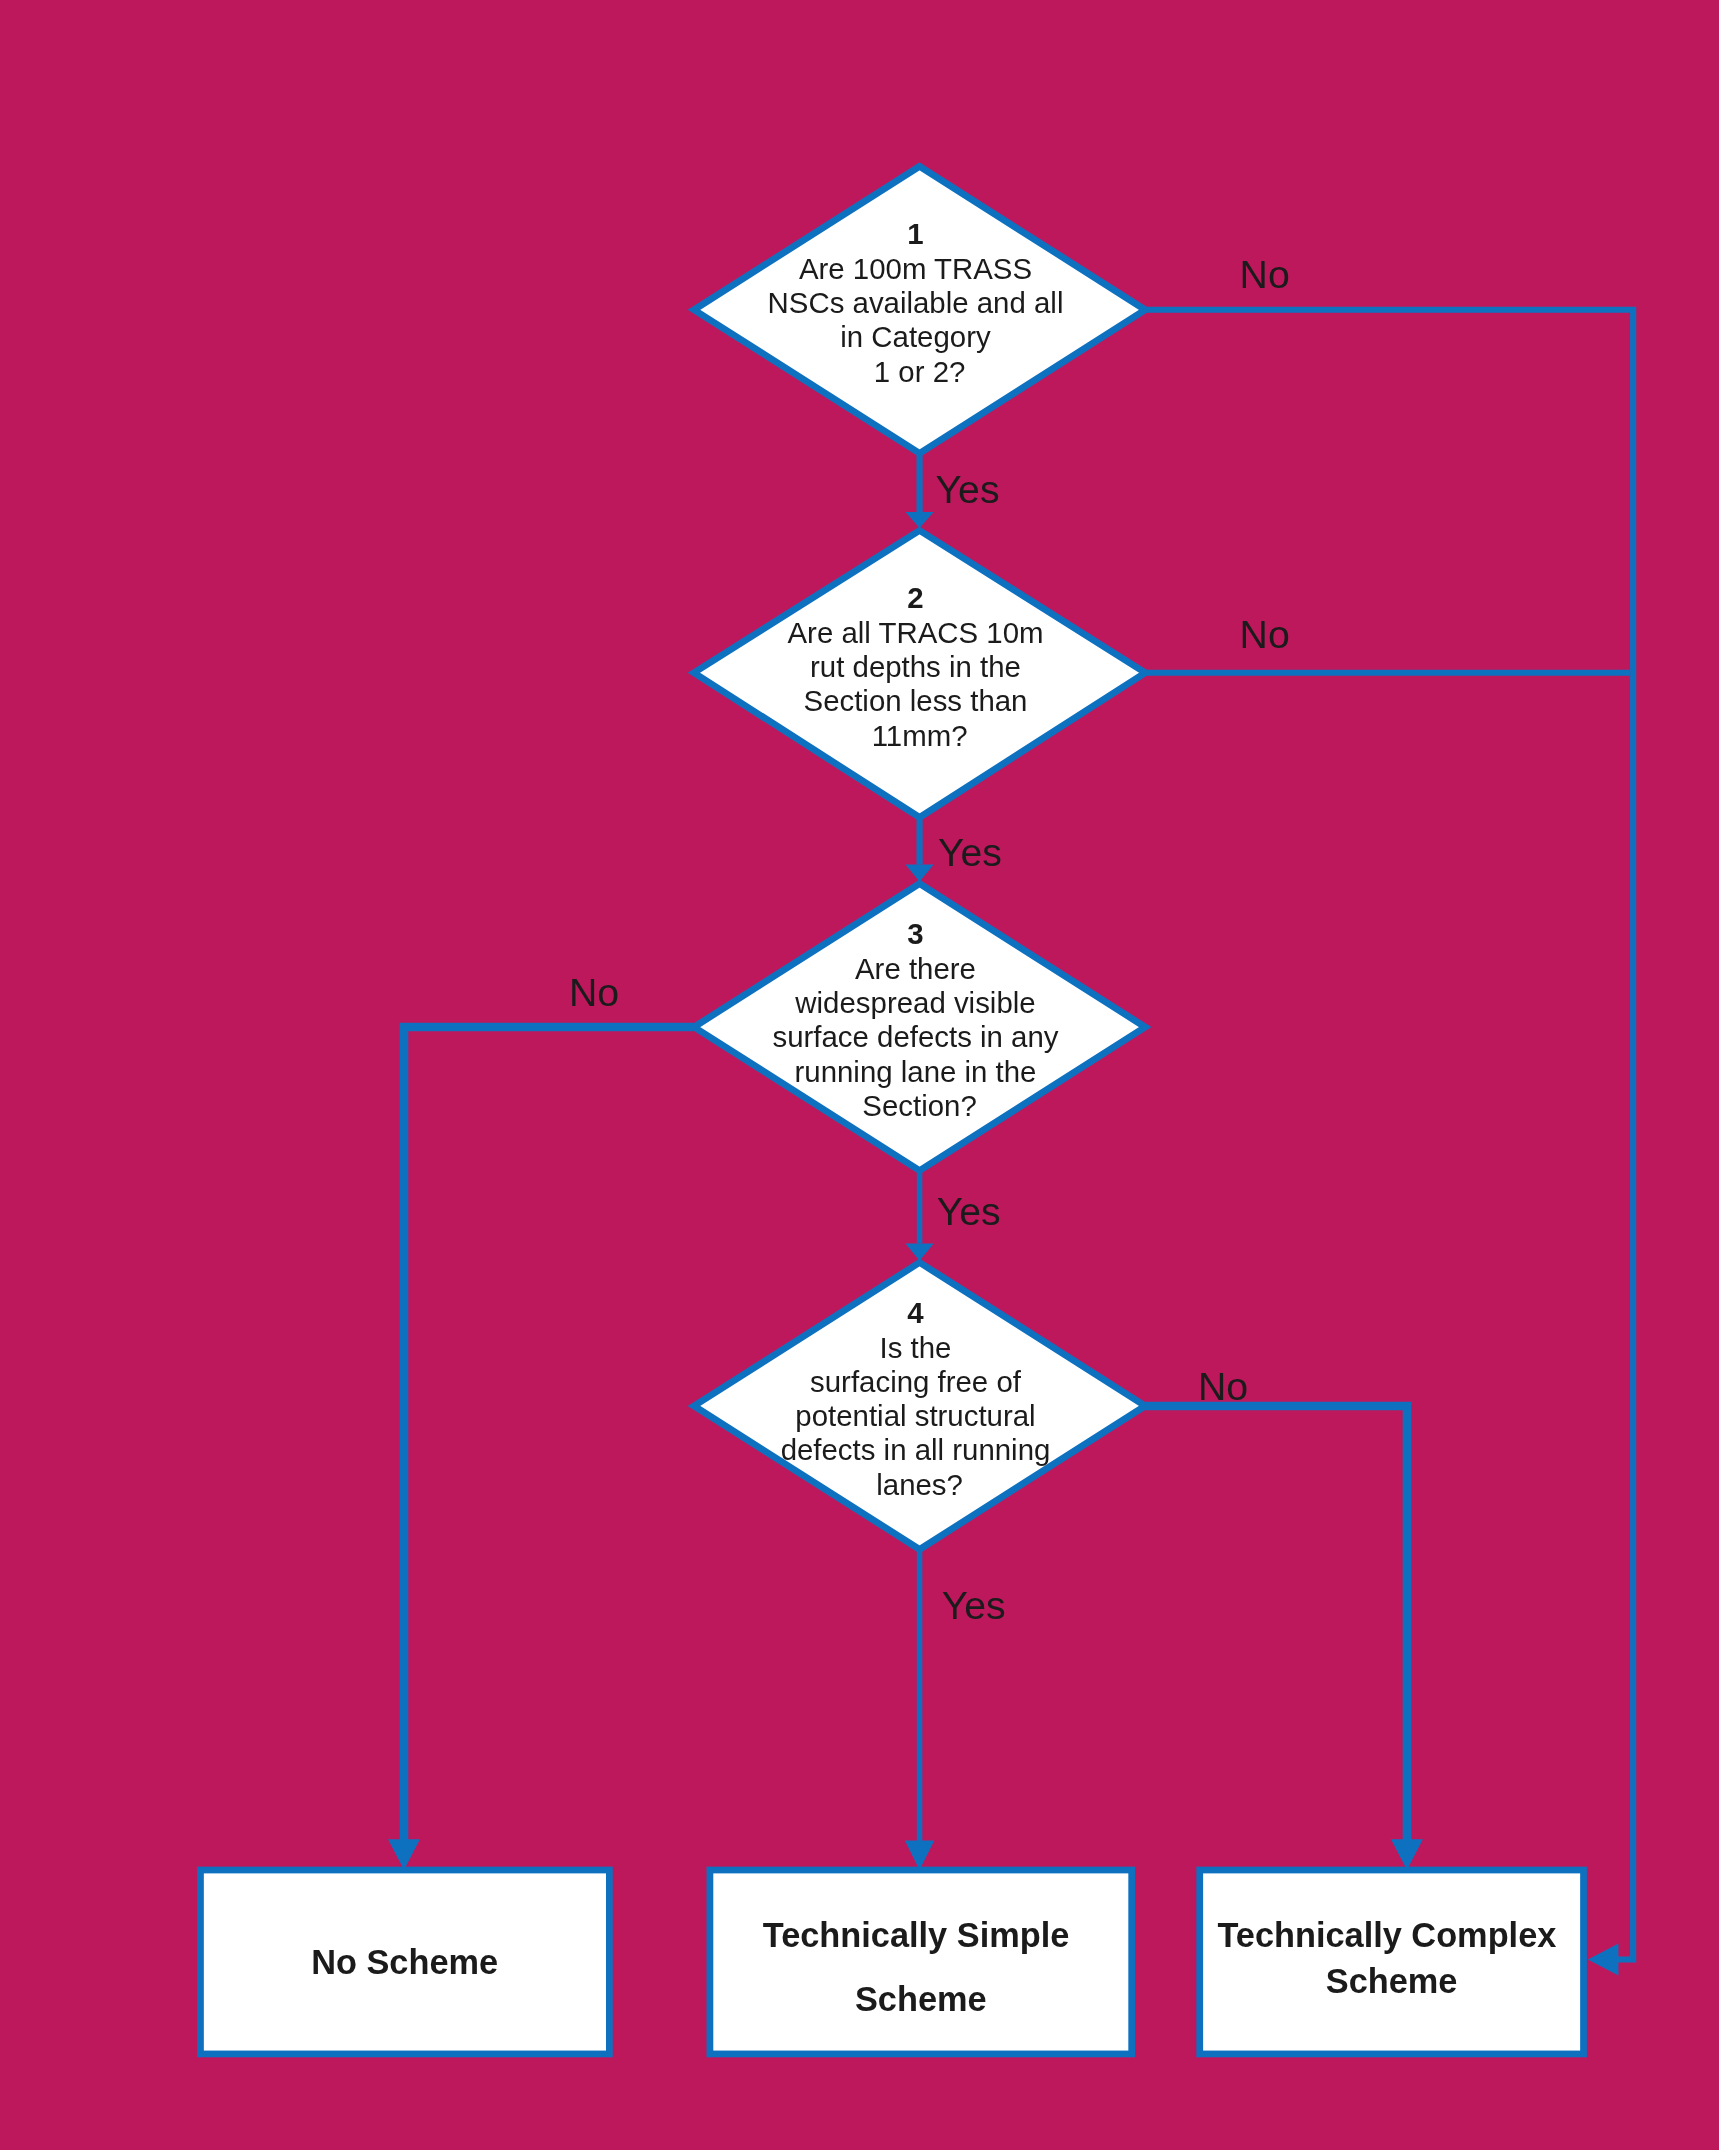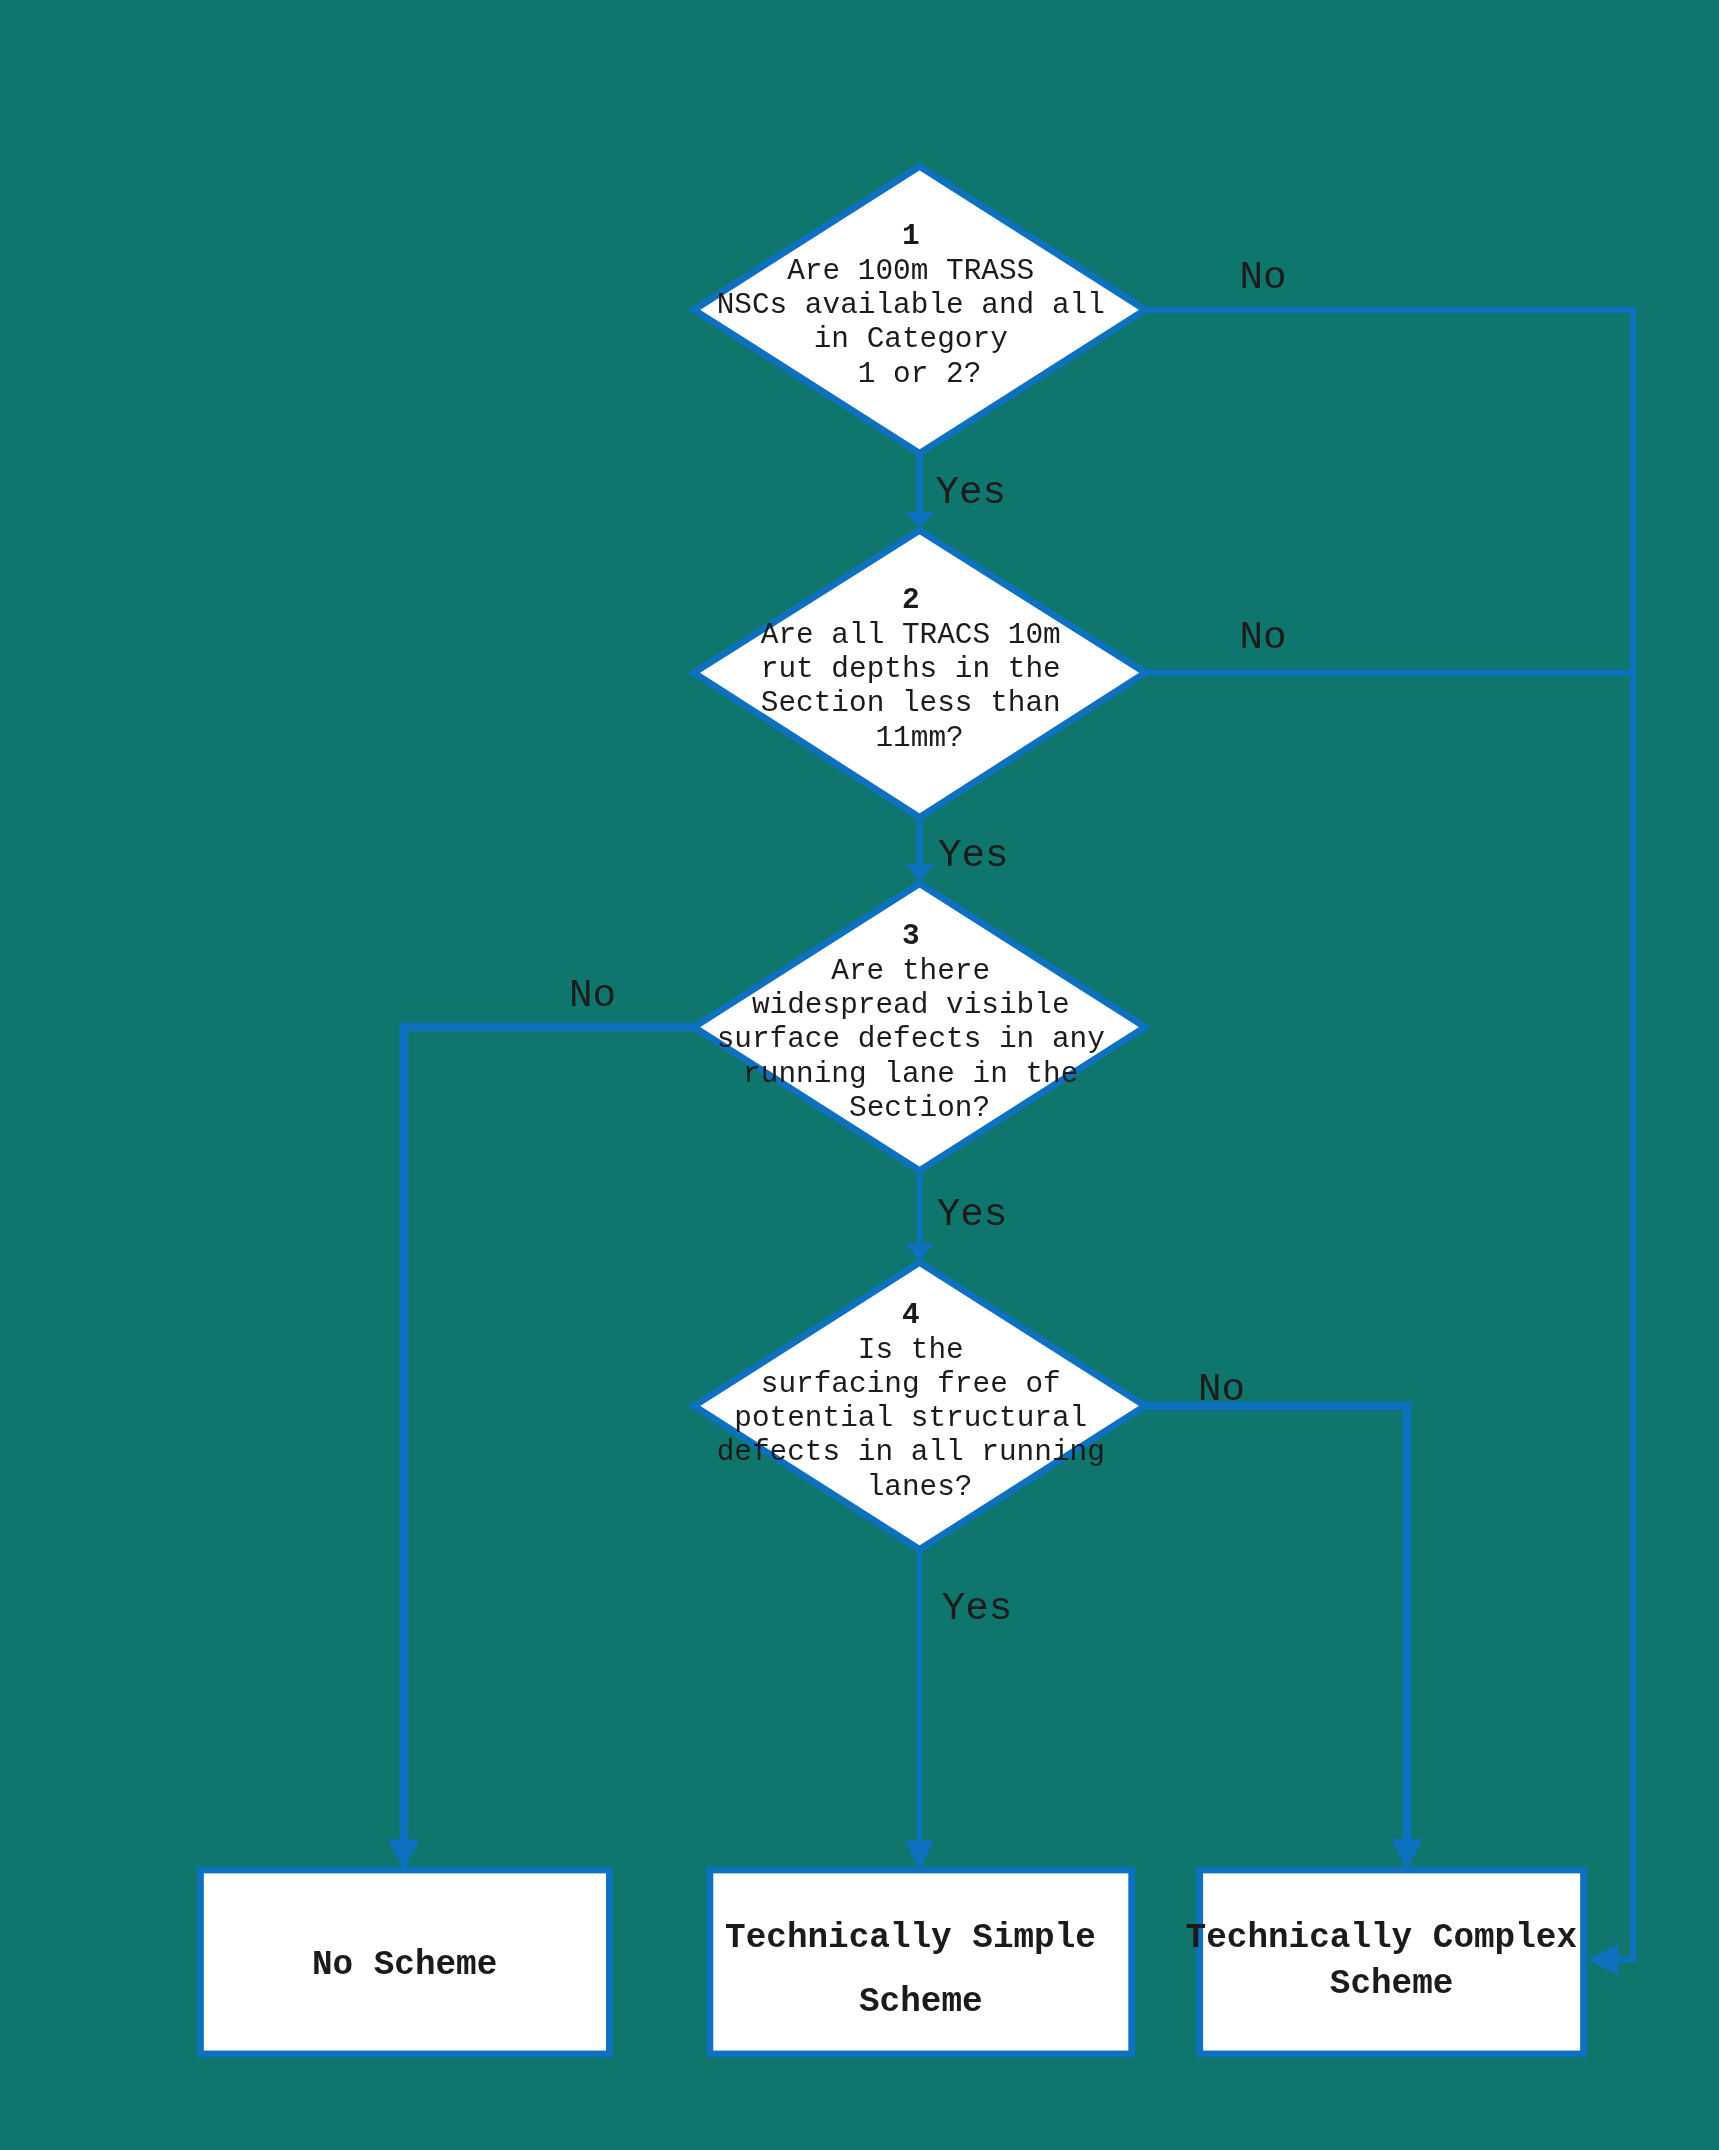--- a/index.html
+++ b/index.html
@@ -4,22 +4,22 @@
 <style>
   html, body {
     margin: 0;
     padding: 0;
     background: #ffffff;
   }
   .page {
     position: relative;
     width: 1719px;
     height: 2151px;
-    background: #0f766e;
-    font-family: Liberation Mono, monospace;
+    background: #be185d;
+    font-family: Liberation Sans, sans-serif;
     overflow: hidden;
   }
   svg { display: block; }
 
   .shape {
     fill: #ffffff;
     stroke: #0e71c0;
     stroke-width: 11px;
   }
   .edge {

